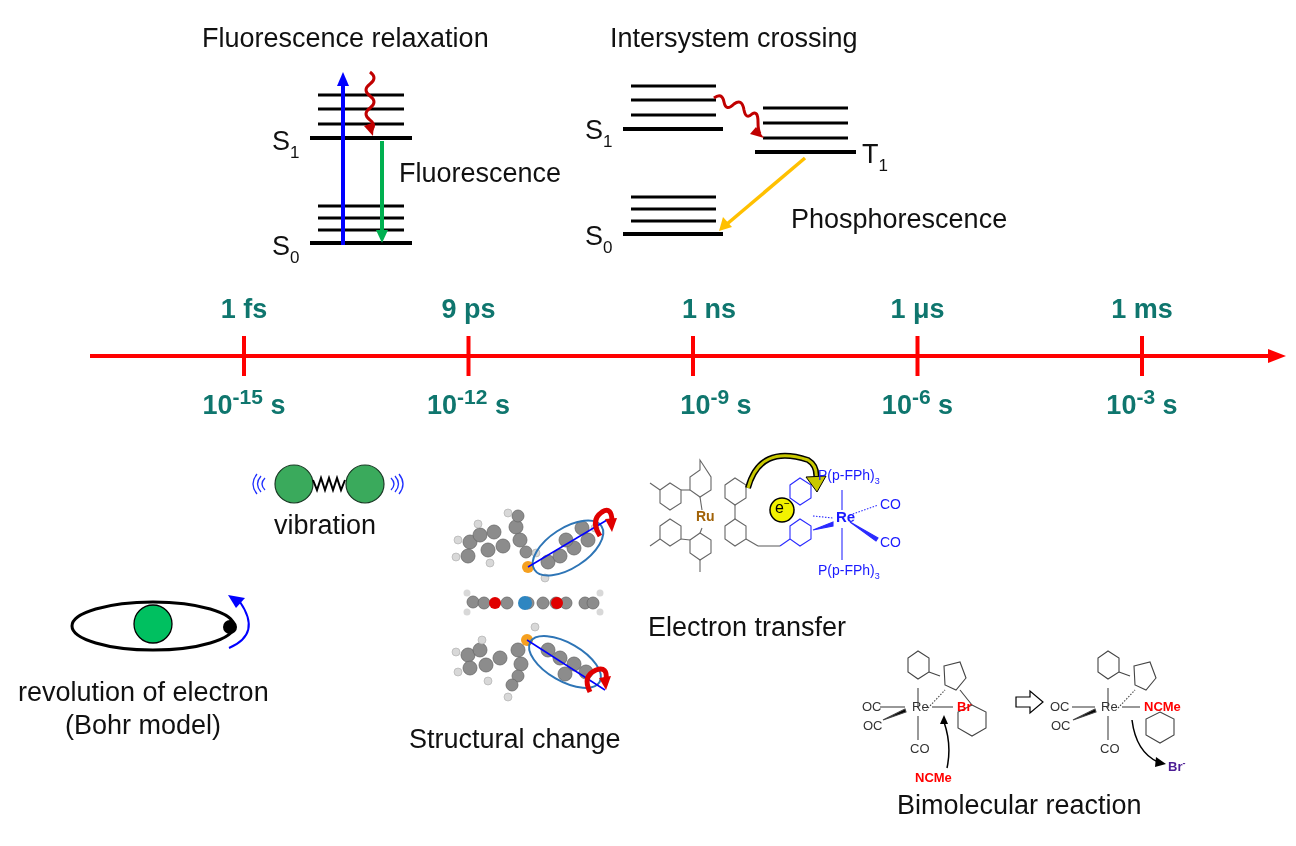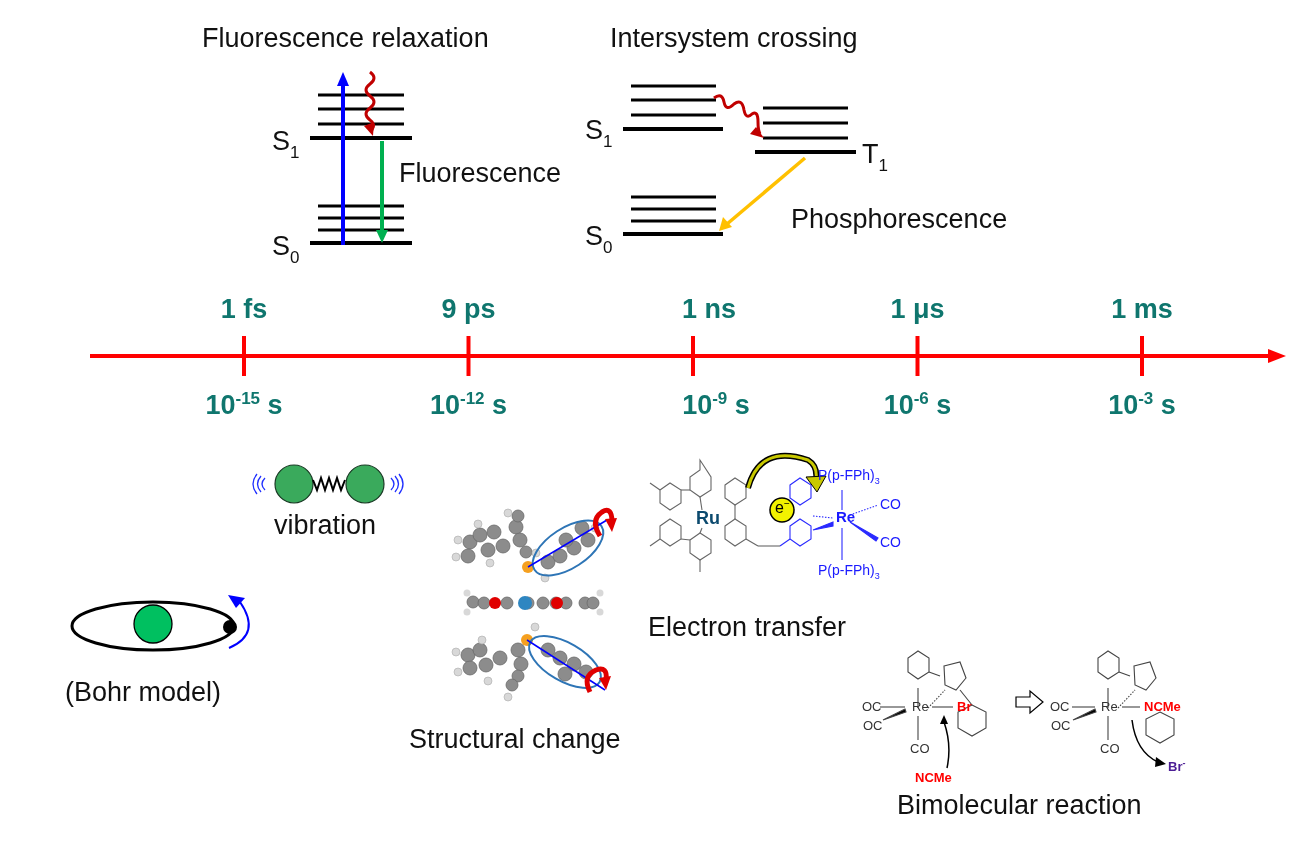--- a/index.html
+++ b/index.html
@@ -2,21 +2,21 @@
 <html><head>
 <meta charset="utf-8">
 <style>
   html, body { margin: 0; padding: 0; background: #ffffff; }
   body { width: 1296px; height: 846px; position: relative; overflow: hidden;
          font-family: "Liberation Sans", sans-serif; color: #000; }
   .txt { position: absolute; white-space: nowrap; font-family: "Liberation Sans", sans-serif; }
   .label { font-size: 27px; color: #111; }
   .red { color: #0f766e; font-weight: bold; font-size: 27px; }
   .center { transform: translateX(-50%); text-align: center; }
-  sup { font-size: 17px; vertical-align: 10px; line-height: 0; }
+  sup { font-size: 21px; vertical-align: 10px; line-height: 0; }
   sub { font-size: 17px; vertical-align: -8px; line-height: 0; }
   svg.layer { position: absolute; left: 0; top: 0; }
   .chem { font-family: "Liberation Sans", sans-serif; }
 </style>
 </head>
 <body>
 
 <svg class="layer" width="1296" height="846" viewBox="0 0 1296 846">
   <defs>
     <marker id="mk-blue" markerWidth="6" markerHeight="6" refX="3" refY="5" orient="auto-start-reverse" markerUnits="strokeWidth">
@@ -309,27 +309,28 @@
     <div class="txt red center" style="left: 693px; top: 294px; margin-left: 16px;">1 ns</div>
     <div class="txt red center" style="left: 716px; top: 390px;"><span>10</span><sup>-9</sup><span> s</span></div>
     <div class="txt red center" style="left: 917.5px; top: 294px;">1 μs</div>
     <div class="txt red center" style="left: 917.5px; top: 390px; text-align: right;"><span>10</span><sup>-6</sup><span> s</span></div>
     <div class="txt red center" style="left: 1142px; top: 294px;">1 ms</div>
     <div class="txt red center" style="left: 1142px; top: 390px;"><span>10</span><sup>-3</sup><span> s</span></div>
   </div>
 
 <div class="txt label center" style="left:325px;top:510px;">vibration</div>
 <div class="txt label" style="left:18px;top:676px;line-height:33px;">
+  <div>revolution of electron</div>
   <div style="padding-left:47px;">(Bohr model)</div>
 </div>
 <div class="txt label" style="left:409px;top:724px;">Structural change</div>
 <div class="txt label" style="left:648px;top:612px;">Electron transfer</div>
 <div class="txt label" style="left:897px;top:790px;">Bimolecular reaction</div>
 
-<div class="txt chem" style="left:696px;top:508px;font-size:18px;font-weight:bold;color:#0c4a6e;">Ru</div>
+<div class="txt chem" style="left:696px;top:508px;font-size:14px;font-weight:bold;color:#a16207;">Ru</div>
 <div class="txt chem" style="left:836px;top:508px;font-size:15px;font-weight:bold;color:#1a1aff;">Re</div>
 <div class="txt chem" style="left:818px;top:467px;font-size:14px;color:#1a1aff;"><span>P(p-FPh)</span><sub style="font-size:9px;vertical-align:-4px;">3</sub></div>
 <div class="txt chem" style="left:818px;top:562px;font-size:14px;color:#1a1aff;"><span>P(p-FPh)</span><sub style="font-size:9px;vertical-align:-4px;">3</sub></div>
 <div class="txt chem" style="left:880px;top:496px;font-size:14px;color:#1a1aff;">CO</div>
 <div class="txt chem" style="left:880px;top:534px;font-size:14px;color:#1a1aff;">CO</div>
 <div class="txt chem" style="left:775px;top:499px;font-size:16px;color:#000;"><span>e</span><sup style="font-size:10px;vertical-align:6px;">−</sup></div>
 
 <div class="txt chem" style="left:912px;top:699px;font-size:13px;color:#333;">Re</div>
 <div class="txt chem" style="left:862px;top:699px;font-size:13px;color:#333;">OC</div>
 <div class="txt chem" style="left:863px;top:718px;font-size:13px;color:#333;">OC</div>

